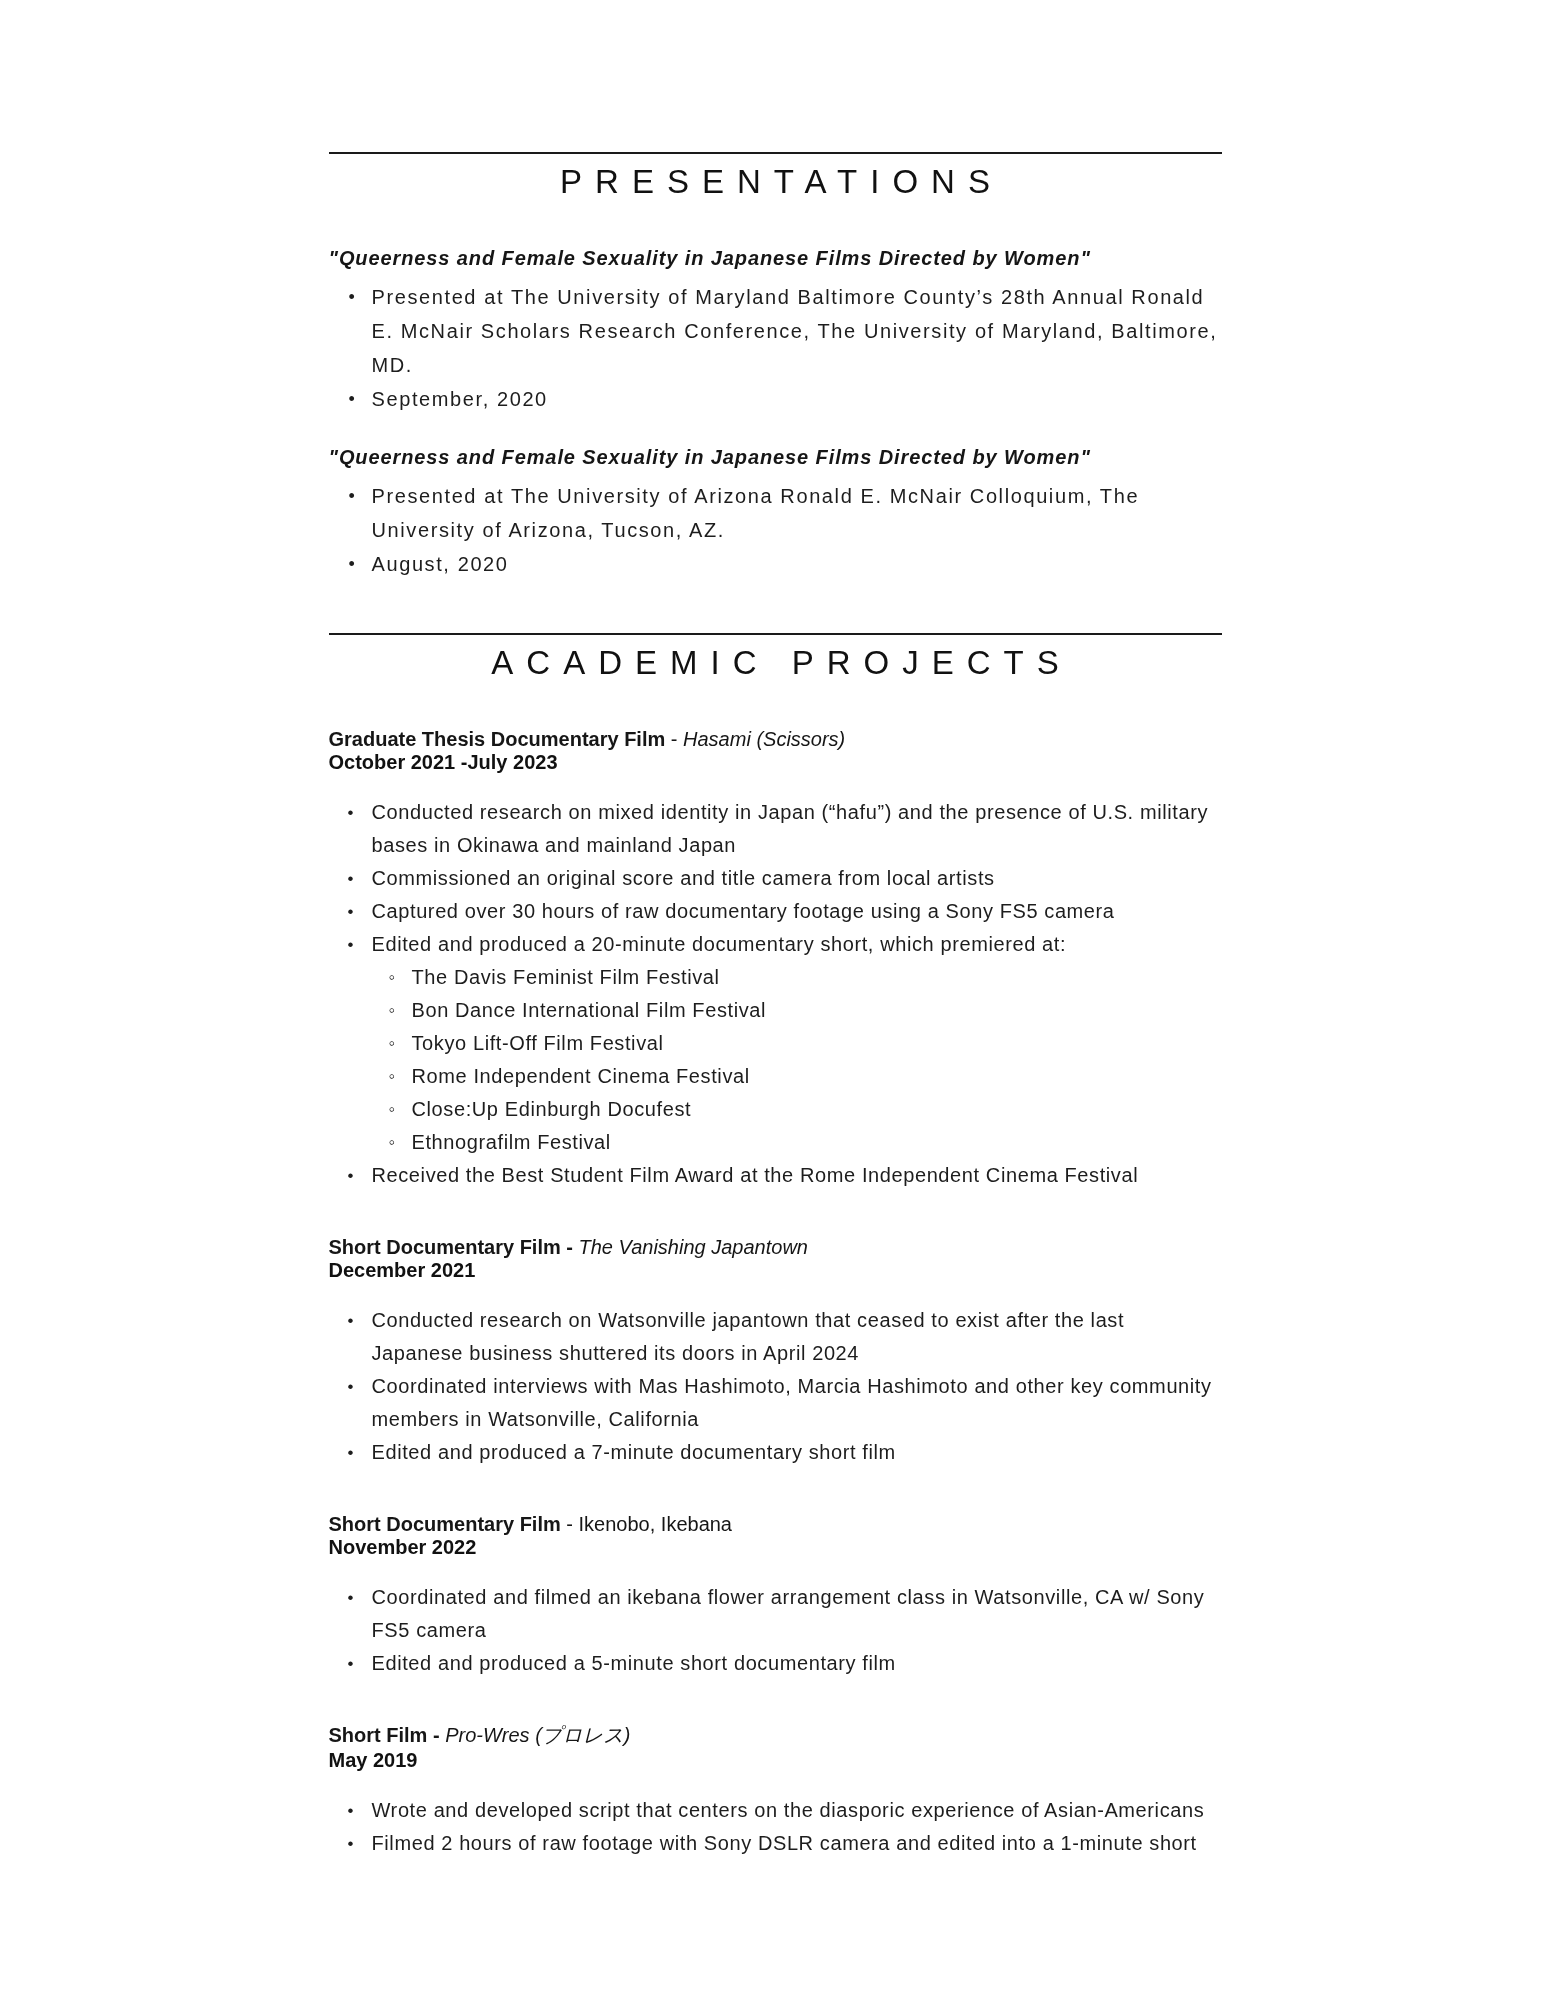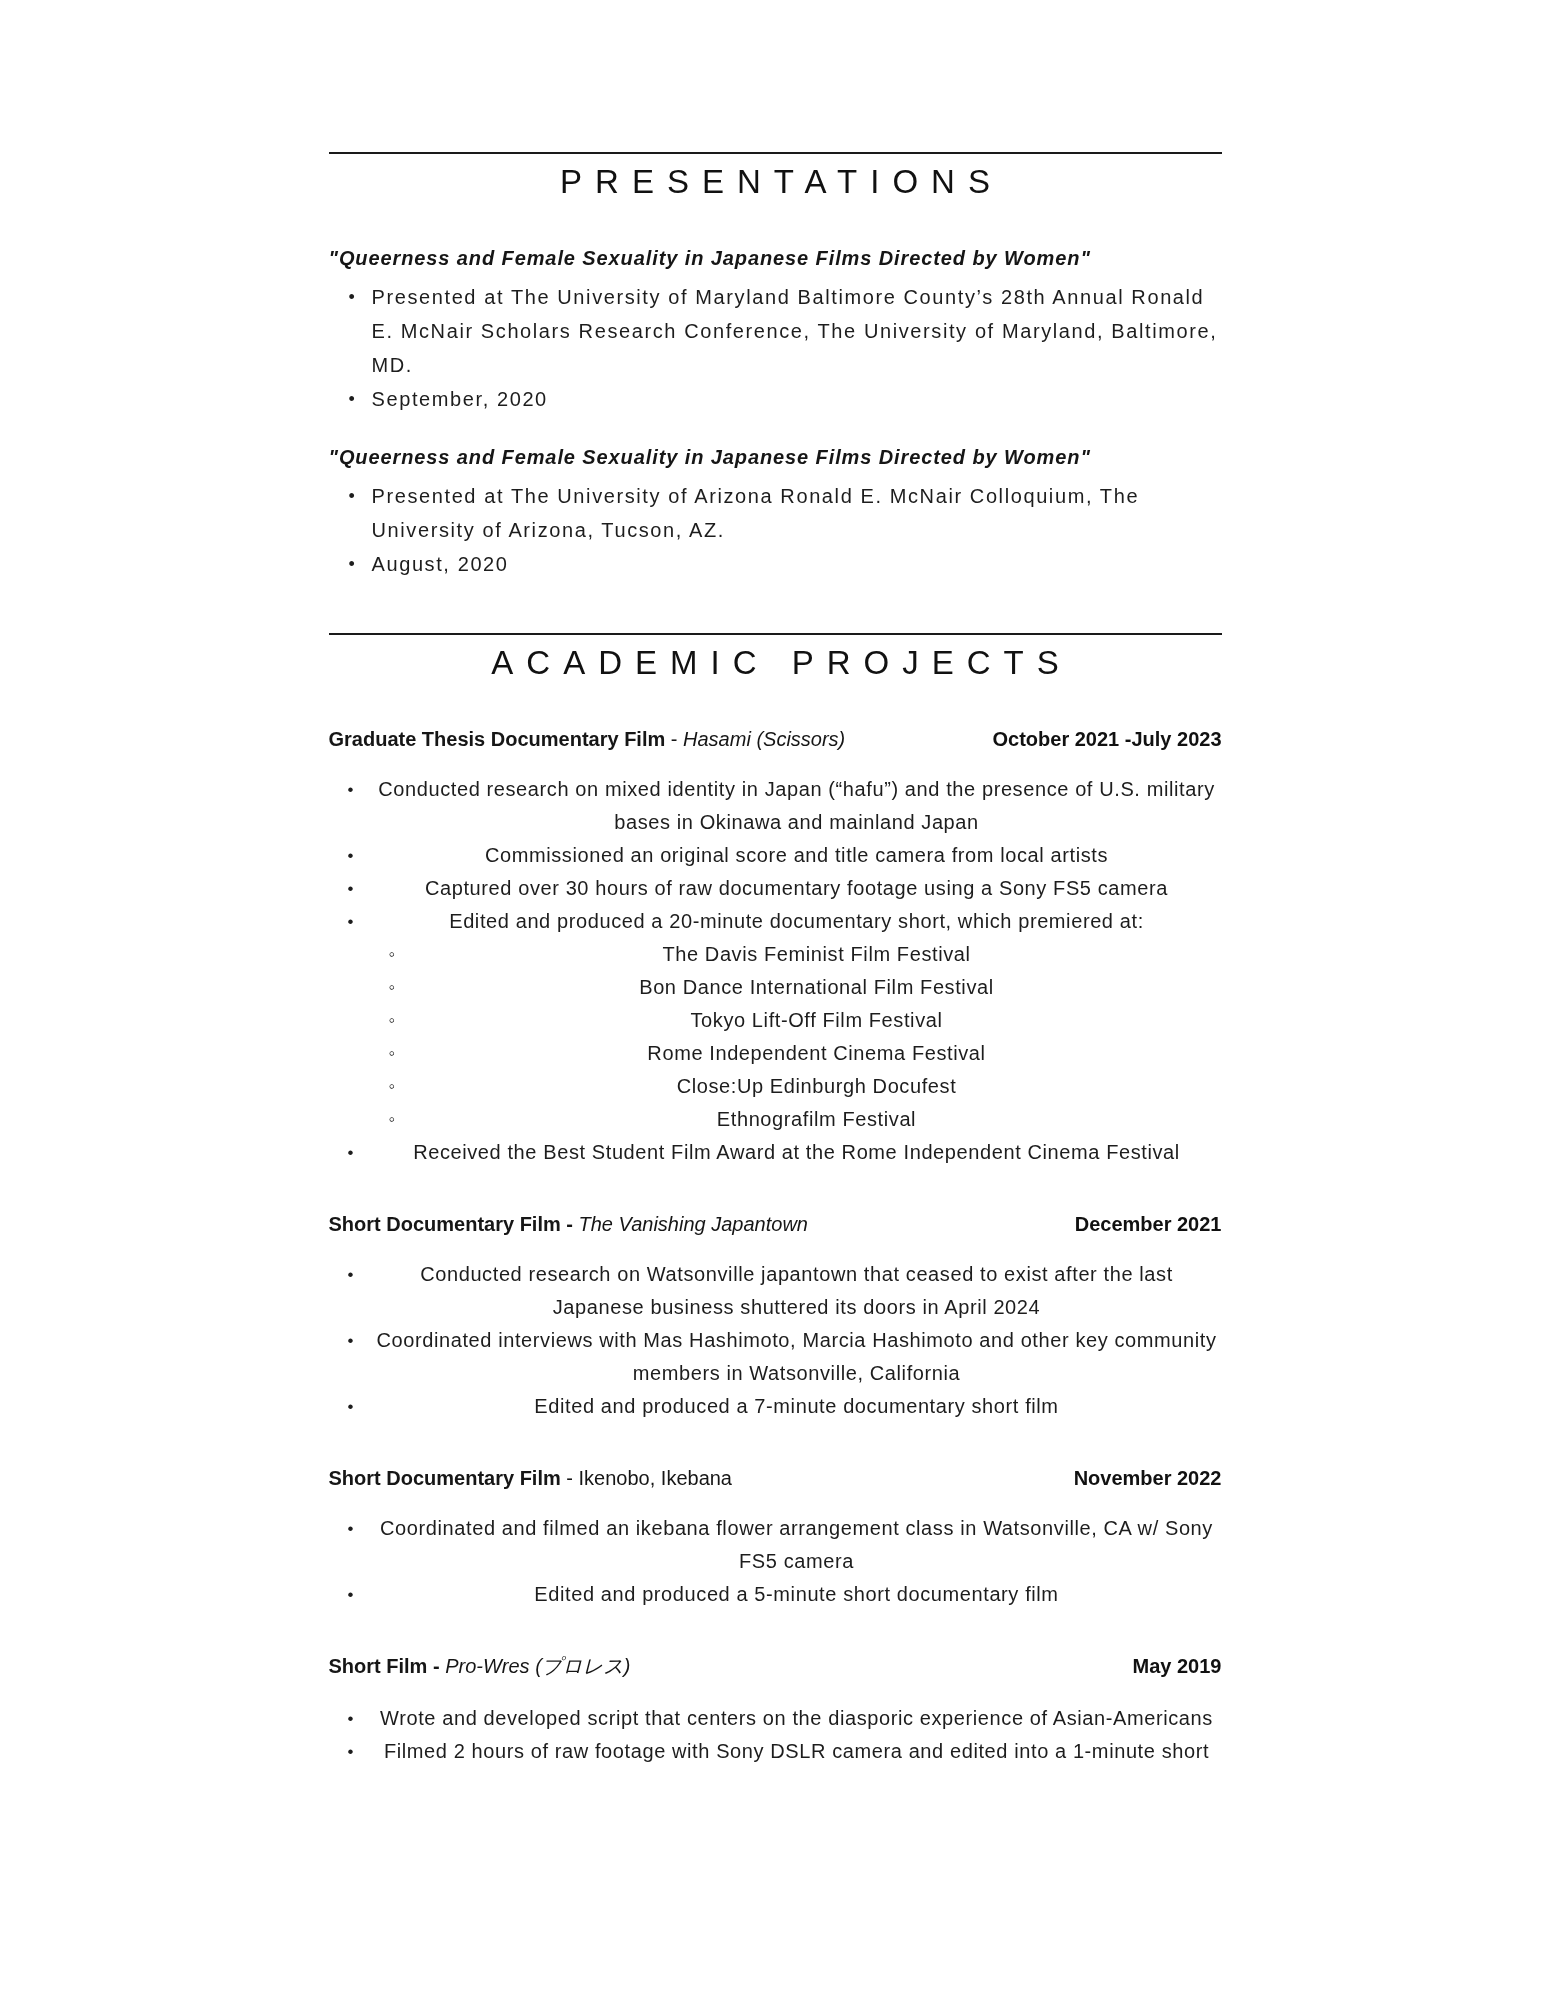--- a/index.html
+++ b/index.html
@@ -55,35 +55,36 @@
     left: 20px;
     top: 0;
     font-size: 18px;
   }
   
   .project-header {
     display: flex;
     justify-content: space-between;
     align-items: baseline;
     margin-top: 46px;
+    flex-direction: column;
   }
   .project-title { margin: 0; font-size: 20px; font-weight: 400; color: #161616; }
   .pt-bold { font-weight: 700; }
   .pt-mid { font-weight: 400; }
   .pt-italic { font-style: italic; font-weight: 400; }
   .project-date { font-weight: 700; font-size: 20px; white-space: nowrap; color: #111; text-align: center; }
   ul.proj-list {
     list-style: none;
     margin: 22px 0 0 0;
     padding: 0;
     max-width: 1060px;
     line-height: 33px;
     letter-spacing: 0.6px;
   }
-  ul.proj-list > li { position: relative; padding-left: 43px; text-align: center; }
+  ul.proj-list > li { position: relative; padding-left: 43px; }
   ul.proj-list > li::before {
     content: "\2022";
     position: absolute;
     left: 19px;
     top: 0;
     font-size: 17px;
   }
   ul.sub-list { list-style: none; margin: 0; padding: 0; }
   ul.sub-list > li { position: relative; padding-left: 40px; }
   ul.sub-list > li::before {

